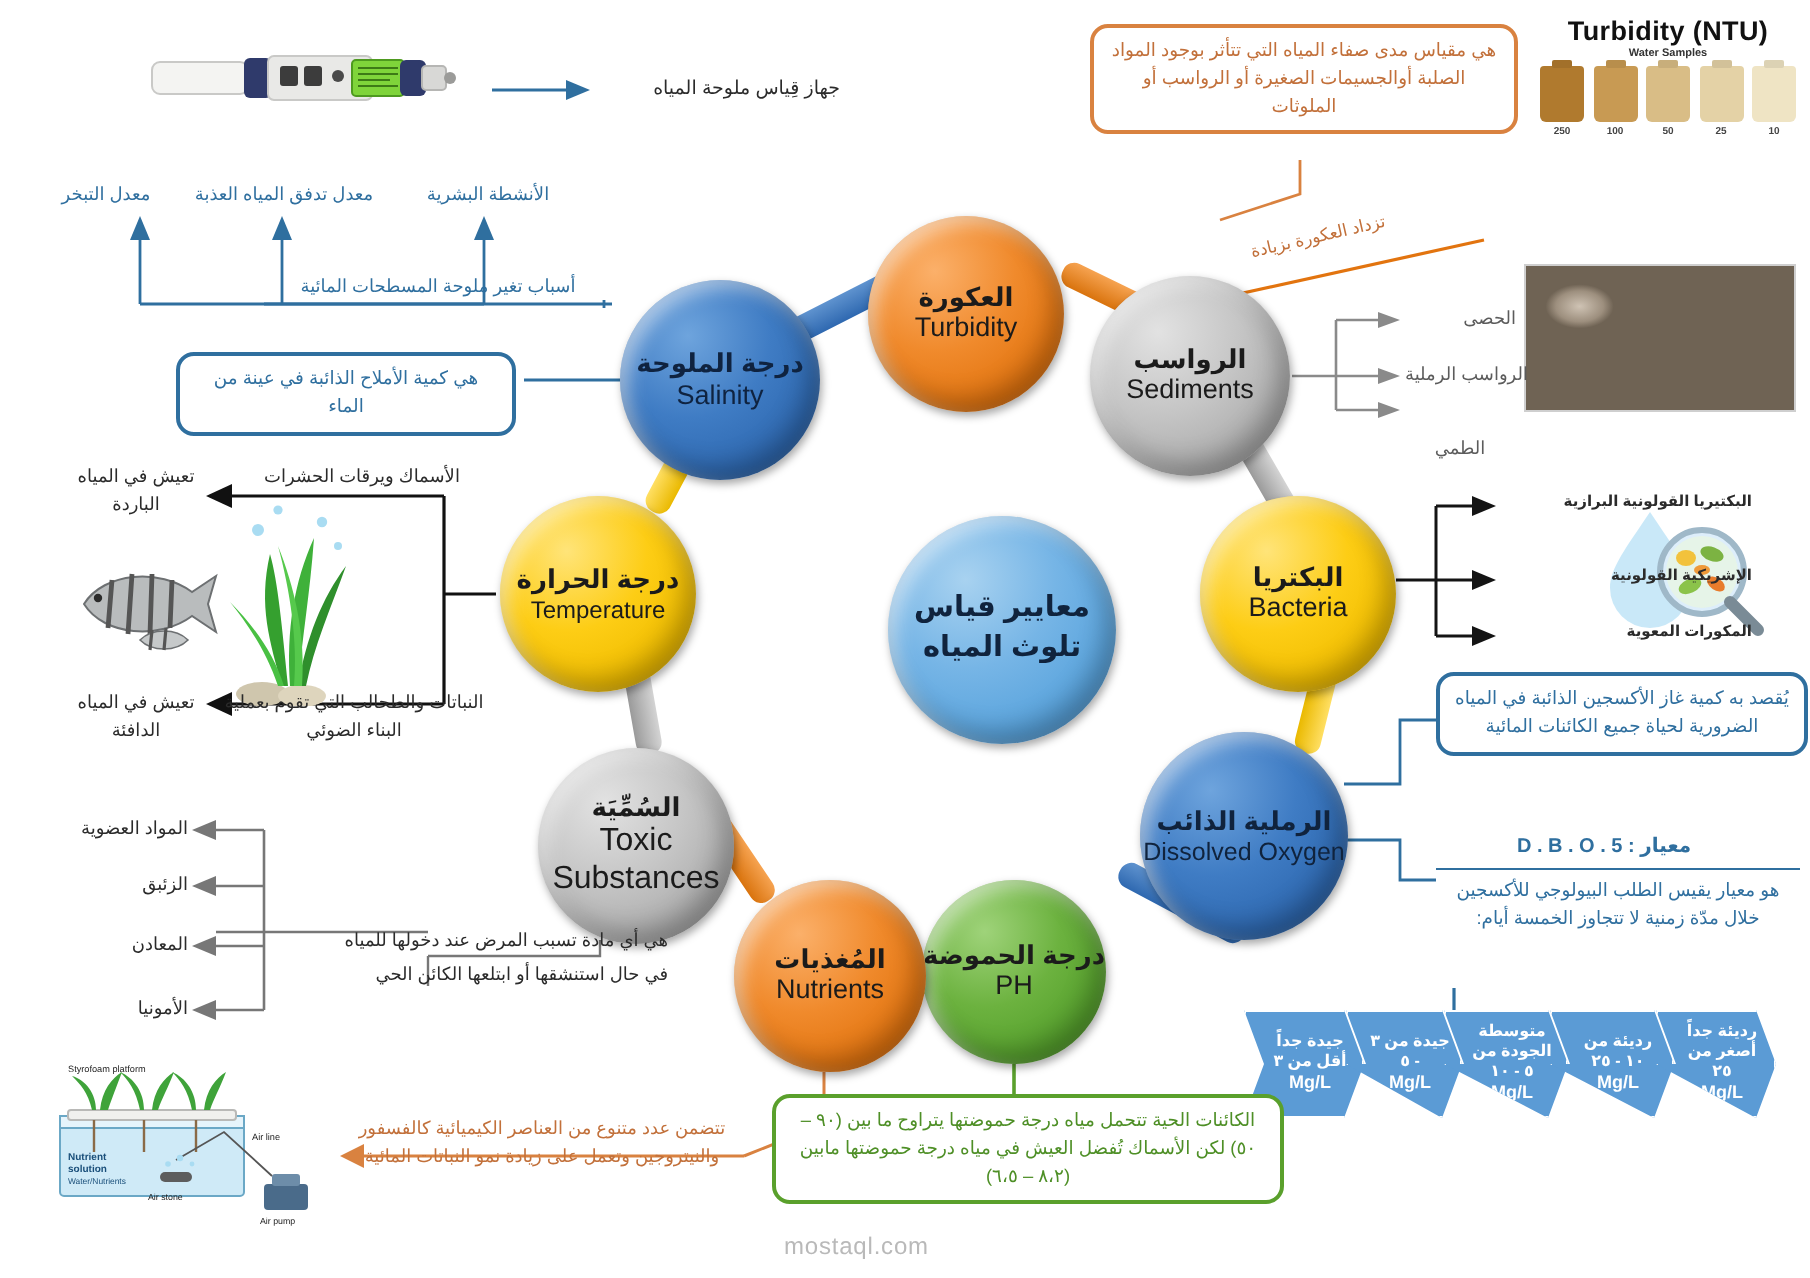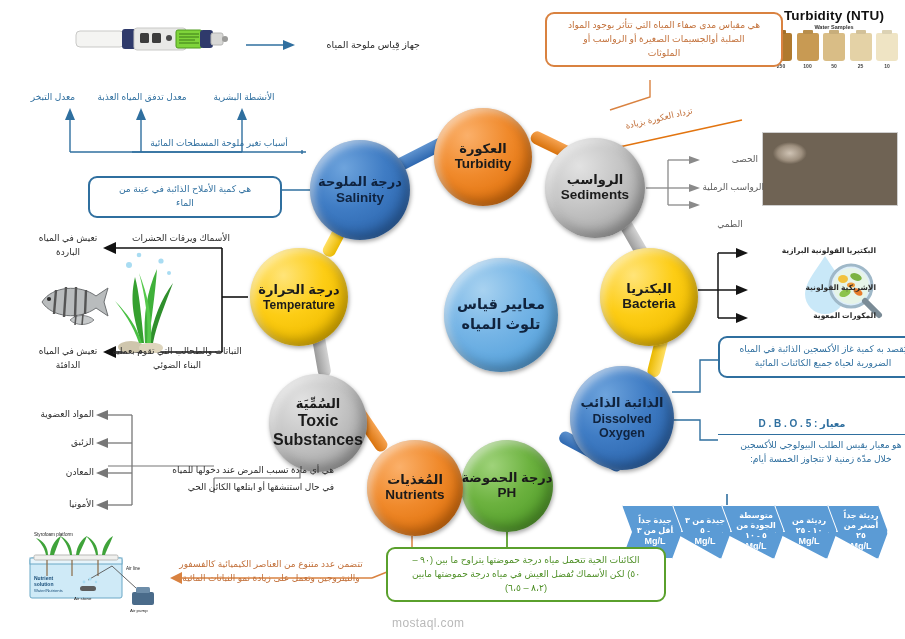--- a/index.html
+++ b/index.html
@@ -17,21 +17,21 @@
 
   
   .node{
     position:absolute;border-radius:50%;
     display:flex;flex-direction:column;align-items:center;justify-content:center;
     text-align:center;color:#1b1b1b;line-height:1.08;
     box-shadow:inset -5px -6px 12px rgba(0,0,0,.28), inset 4px 4px 9px rgba(255,255,255,.55), 1px 2px 4px rgba(0,0,0,.35);
     z-index:6;
   }
   .node .ar{font-weight:bold;font-size:13px;display:block;}
-  .node .en{font-weight:bold;font-size:13.5px;display:block;margin-top:1px;}
+  .node .en{font-weight:normal;font-size:13.5px;display:block;margin-top:1px;}
 
   .n-turbidity{background:radial-gradient(circle at 34% 28%,#fbb06a 0%,#f08a2c 42%,#e2740f 75%,#c96208 100%);}
   .n-sediments{background:radial-gradient(circle at 34% 28%,#e2e2e2 0%,#c5c5c5 42%,#ababab 75%,#949494 100%);}
   .n-bacteria{background:radial-gradient(circle at 34% 28%,#ffe479 0%,#fdcd15 42%,#f0bd00 75%,#d3a600 100%);}
   .n-oxygen{background:radial-gradient(circle at 34% 28%,#6ea4dd 0%,#3f7cc4 42%,#2e68b0 75%,#255795 100%);color:#10233d;}
   .n-ph{background:radial-gradient(circle at 34% 28%,#9fd37a 0%,#6cb23f 42%,#55a02c 75%,#468522 100%);}
   .n-nutrients{background:radial-gradient(circle at 34% 28%,#fbb06a 0%,#f08a2c 42%,#e2740f 75%,#c96208 100%);}
   .n-toxic{background:radial-gradient(circle at 34% 28%,#e2e2e2 0%,#c5c5c5 42%,#ababab 75%,#949494 100%);}
   .n-temperature{background:radial-gradient(circle at 34% 28%,#ffe479 0%,#fdcd15 42%,#f0bd00 75%,#d3a600 100%);}
   .n-salinity{background:radial-gradient(circle at 34% 28%,#6ea4dd 0%,#3f7cc4 42%,#2e68b0 75%,#255795 100%);color:#0f2340;}
@@ -39,21 +39,21 @@
   .n-center .ar{font-size:14.5px;line-height:1.35;}
 
   
   .link{position:absolute;border-radius:6px;z-index:2;}
 
   
   .callout{
     position:absolute;border:2px solid #2f6f9f;border-radius:9px;
     background:#fff;color:#2f6f9f;
     font-size:9.2px;line-height:1.5;text-align:center;
-    padding:5px 19px;direction:rtl;z-index:7;
+    padding:5px 7px;direction:rtl;z-index:7;
   }
   .callout.orange{border-color:#d98240;color:#c2703a;}
   .callout.green{border-color:#5aa02c;color:#4e8f26;}
 
   .plaintext{
     position:absolute;direction:rtl;font-size:9px;color:#3a3a3a;line-height:1.5;
     text-align:center;z-index:7;
   }
   .label-blue{color:#2f6f9f;}
   .label-gray{color:#5c5c5c;}
@@ -138,21 +138,21 @@
     <span class="ar">الرواسب</span>
     <span class="en">Sediments</span>
   </div>
 
   <div class="node n-bacteria" style="left:600px;top:248px;width:98px;height:98px;">
     <span class="ar">البكتريا</span>
     <span class="en">Bacteria</span>
   </div>
 
   <div class="node n-oxygen" style="left:570px;top:366px;width:104px;height:104px;">
-    <span class="ar" style="line-height:1.2;">الذائبة الذائب</span>
+    <span class="ar" style="line-height:1.2;">الرملية الذائب</span>
     <span class="en" style="font-size:12.5px;line-height:1.15;">Dissolved Oxygen</span>
   </div>
 
   <div class="node n-ph" style="left:461px;top:440px;width:92px;height:92px;">
     <span class="ar">درجة الحموضة</span>
     <span class="en">PH</span>
   </div>
 
   <div class="node n-nutrients" style="left:367px;top:440px;width:96px;height:96px;">
     <span class="ar">المُغذيات</span>

